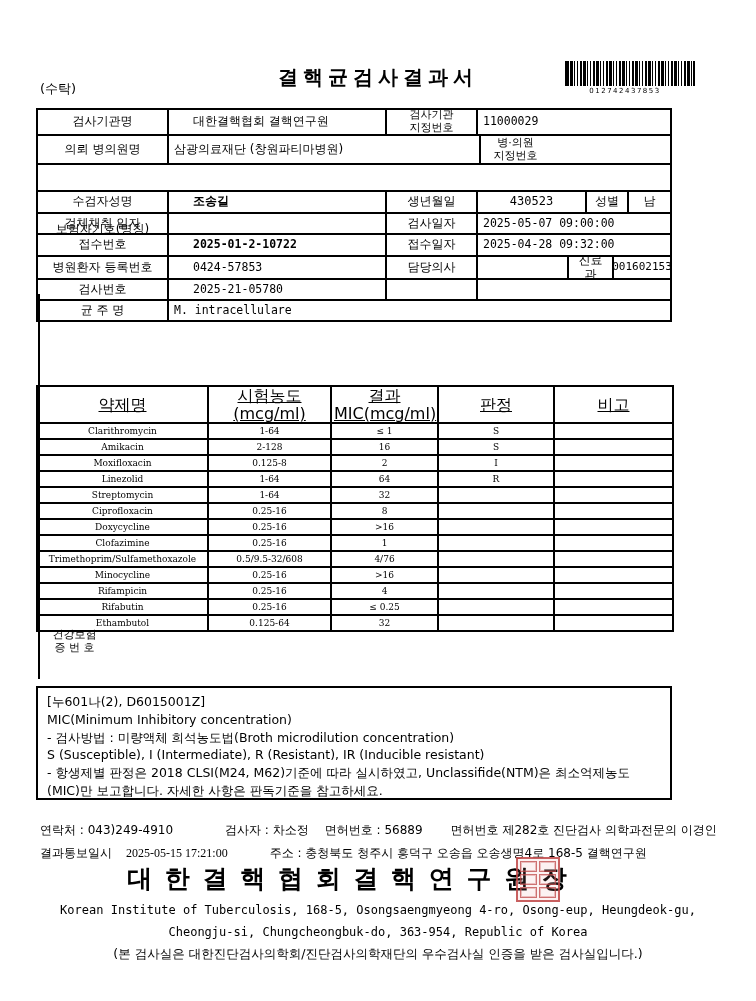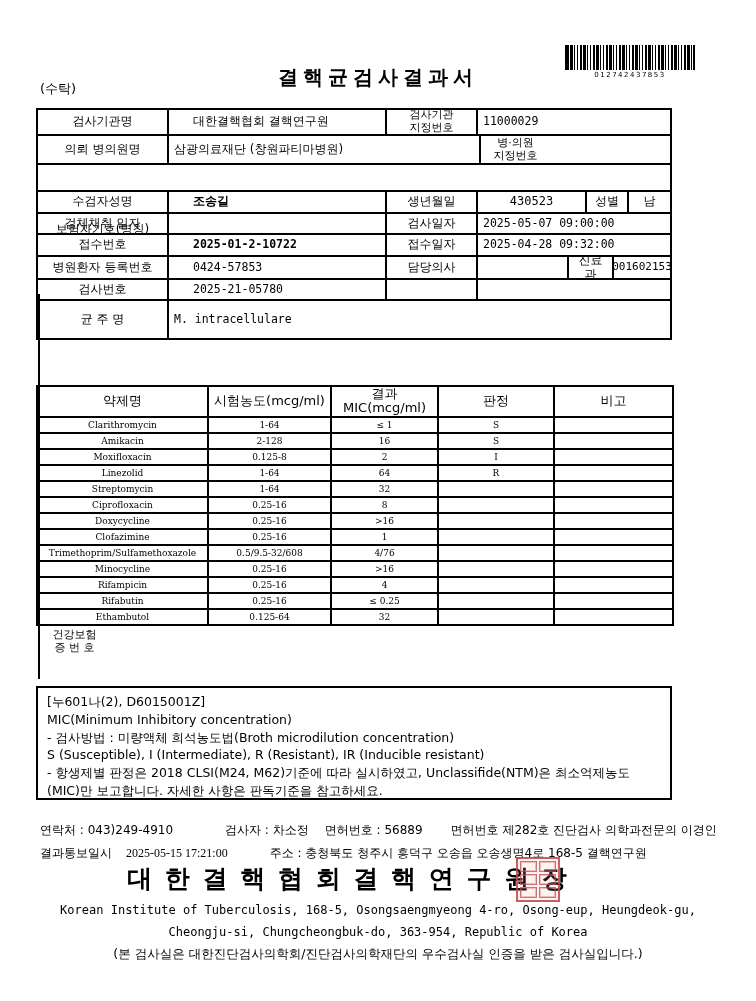--- a/index.html
+++ b/index.html
@@ -14,21 +14,21 @@
   .mono { font-family: "DejaVu Sans Mono", monospace; }
   .preline { white-space: pre-line; }
   .bold { font-weight: bold; }
 
   
   .consign { position: absolute; left: 40px; top: 80px; font-size: 13px; }
   .doc-title {
     position: absolute; left: 0; right: 0; top: 64px;
     text-align: center; font-size: 20px; font-weight: bold; letter-spacing: 5px;
   }
-  .barcode-wrap { position: absolute; left: 565px; top: 45px; width: 130px; }
+  .barcode-wrap { position: absolute; left: 565px; top: 61px; width: 120px; }
   .barcode {
     height: 25px; width: 130px;
     background: repeating-linear-gradient(90deg,
       #000 0px, #000 2px, #fff 2px, #fff 3px,
       #000 3px, #000 6px, #fff 6px, #fff 7px,
       #000 7px, #000 8px, #fff 8px, #fff 10px,
       #000 10px, #000 11px, #fff 11px, #fff 13px);
     border-left: 2px solid #000; border-right: 2px solid #000;
   }
   .barcode-num { font-size: 7px; text-align: center; letter-spacing: 1.5px; margin-top: 1px; }
@@ -51,32 +51,32 @@
   
   .w129 { width: 129px; flex: 0 0 129px; }
   .w218 { width: 218px; flex: 0 0 218px; padding-left: 24px; }
   .w91  { width: 91px;  flex: 0 0 91px; }
   .w312 { width: 312px; flex: 0 0 312px; }
   .w71  { width: 71px;  flex: 0 0 71px; }
   .w109 { width: 109px; flex: 0 0 109px; }
   .w42  { width: 42px;  flex: 0 0 42px; }
   .w45  { width: 45px;  flex: 0 0 45px; }
   .h28 { height: 28px; } .h31 { height: 31px; } .h29 { height: 29px; flex-direction: column; }
-  .h24 { height: 24px; } .h23 { height: 23px; } .h25 { height: 25px; } .h35 { height: 41px; }
+  .h24 { height: 24px; } .h23 { height: 23px; } .h25 { height: 25px; } .h35 { height: 23px; }
 
   
   .drug-table {
     position: absolute; left: 36px; top: 385px; width: 636px;
     border-collapse: collapse; table-layout: fixed;
   }
   .drug-table th, .drug-table td {
     border: 2px solid #000; text-align: center; vertical-align: middle;
     padding: 0 2px; overflow: hidden;
   }
-  .drug-table th { height: 27px; font-size: 13px; font-weight: normal; line-height: 1.1; }
+  .drug-table th { height: 27px; font-size: 16px; font-weight: normal; line-height: 1.1; text-decoration: underline; }
   .drug-table td { height: 16px; font-size: 9px; font-family: "DejaVu Serif", serif; }
   .col-name { width: 171px; } .col-range { width: 123px; } .col-mic { width: 107px; }
   .col-judge { width: 116px; } .col-note { width: 119px; }
 
   
   .notes-box {
     position: absolute; left: 36px; top: 686px; width: 636px; height: 114px;
     border: 2px solid #000; padding: 5px 9px;
     font-size: 12.5px; line-height: 1.42;
   }

